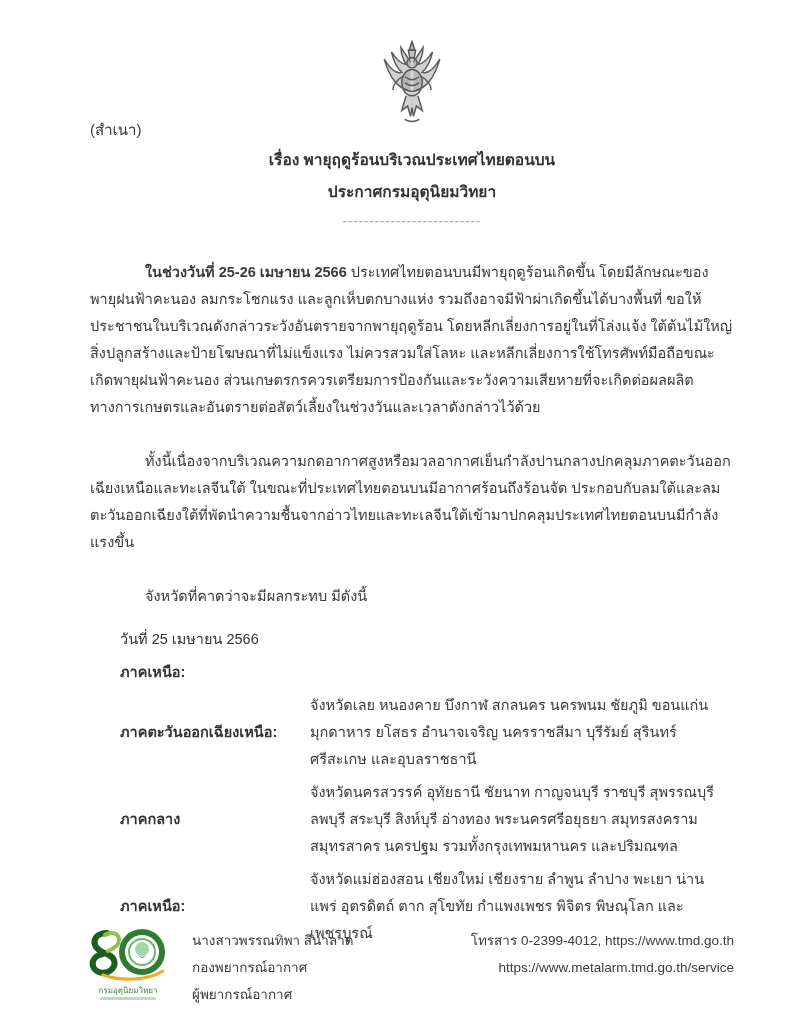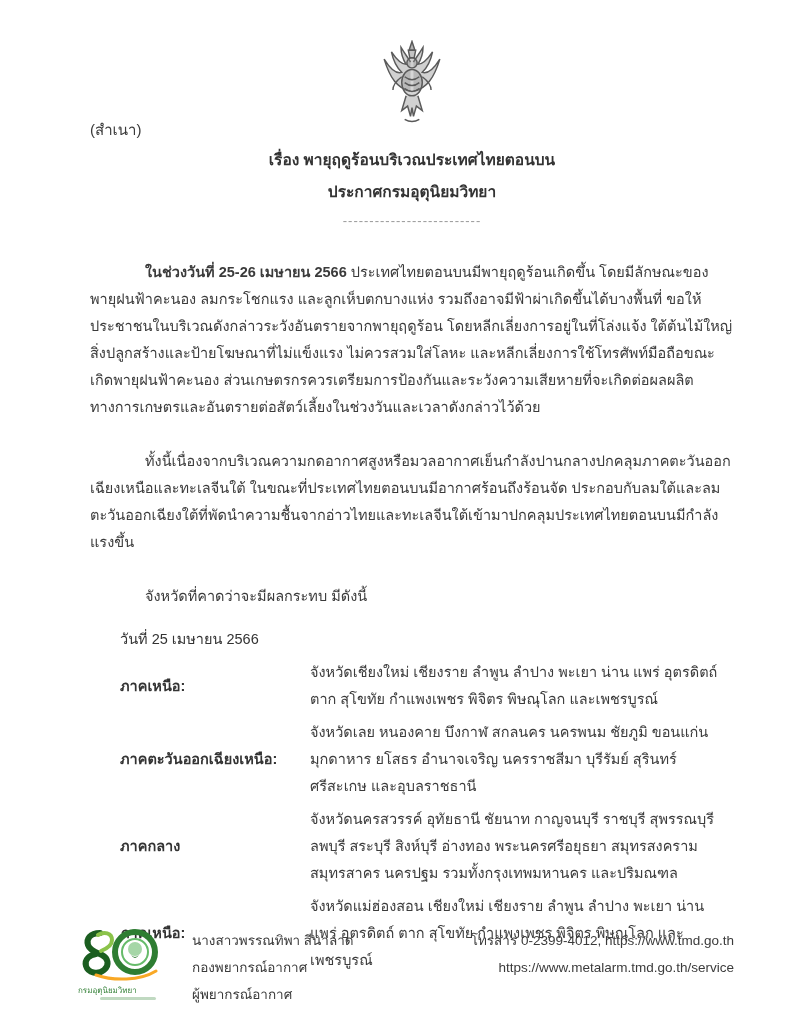--- a/index.html
+++ b/index.html
@@ -49,21 +49,21 @@
   .region-label {
     width:190px; flex:0 0 190px; font-weight:bold; color:#333;
   }
   .region-text { flex:1; }
 
   .footer {
     position:absolute; left:0; right:0; bottom:16px;
     padding:0 57px 0 78px;
     display:flex; align-items:flex-start;
   }
-  .logo-block { width:100px; flex:0 0 100px; }
+  .logo-block { width:100px; flex:0 0 100px; text-align:center; }
   .logo-text {
     font-size:8px; color:#2e7d32; line-height:9px; margin-top:1px;
     white-space:nowrap;
   }
   .logo-subline {
     width:56px; height:3px; margin:2px auto 0;
     background:#a5c9a7; opacity:.7; border-radius:2px;
   }
   .signer-block {
     margin-left:14px; font-size:13.5px; line-height:27px; color:#3b3b3b;
@@ -118,21 +118,20 @@
     </div>
 
     <div class="para">ทั้งนี้เนื่องจากบริเวณความกดอากาศสูงหรือมวลอากาศเย็นกำลังปานกลางปกคลุมภาคตะวันออกเฉียงเหนือและทะเลจีนใต้ ในขณะที่ประเทศไทยตอนบนมีอากาศร้อนถึงร้อนจัด ประกอบกับลมใต้และลมตะวันออกเฉียงใต้ที่พัดนำความชื้นจากอ่าวไทยและทะเลจีนใต้เข้ามาปกคลุมประเทศไทยตอนบนมีกำลังแรงขึ้น</div>
 
     <div class="para">จังหวัดที่คาดว่าจะมีผลกระทบ มีดังนี้</div>
 
     <div class="day-heading">วันที่ 25 เมษายน 2566</div>
 
     <div class="region-row">
       <div class="region-label">ภาคเหนือ:</div>
-      <div class="region-text">จังหวัดเชียงใหม่ เชียงราย ลำพูน ลำปาง พะเยา น่าน แพร่ อุตรดิตถ์ ตาก สุโขทัย กำแพงเพชร พิจิตร พิษณุโลก และเพชรบูรณ์</div>
     </div>
     <div class="region-row">
       <div class="region-label">ภาคตะวันออกเฉียงเหนือ:</div>
       <div class="region-text">จังหวัดเลย หนองคาย บึงกาฬ สกลนคร นครพนม ชัยภูมิ ขอนแก่น มุกดาหาร ยโสธร อำนาจเจริญ นครราชสีมา บุรีรัมย์ สุรินทร์ ศรีสะเกษ และอุบลราชธานี</div>
     </div>
     <div class="region-row">
       <div class="region-label">ภาคกลาง</div>
       <div class="region-text">จังหวัดนครสวรรค์ อุทัยธานี ชัยนาท กาญจนบุรี ราชบุรี สุพรรณบุรี ลพบุรี สระบุรี สิงห์บุรี อ่างทอง พระนครศรีอยุธยา สมุทรสงคราม สมุทรสาคร นครปฐม รวมทั้งกรุงเทพมหานคร และปริมณฑล</div>
     </div>
 

